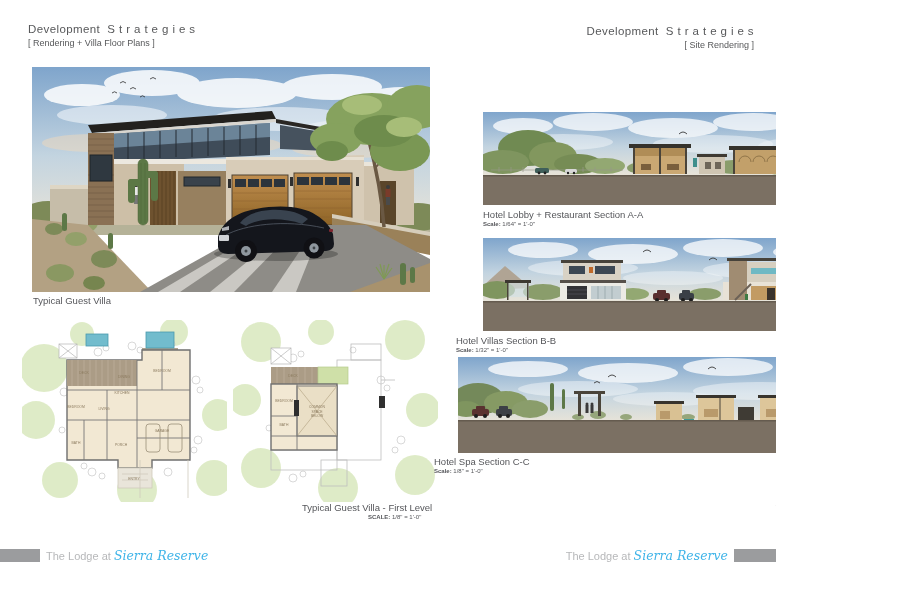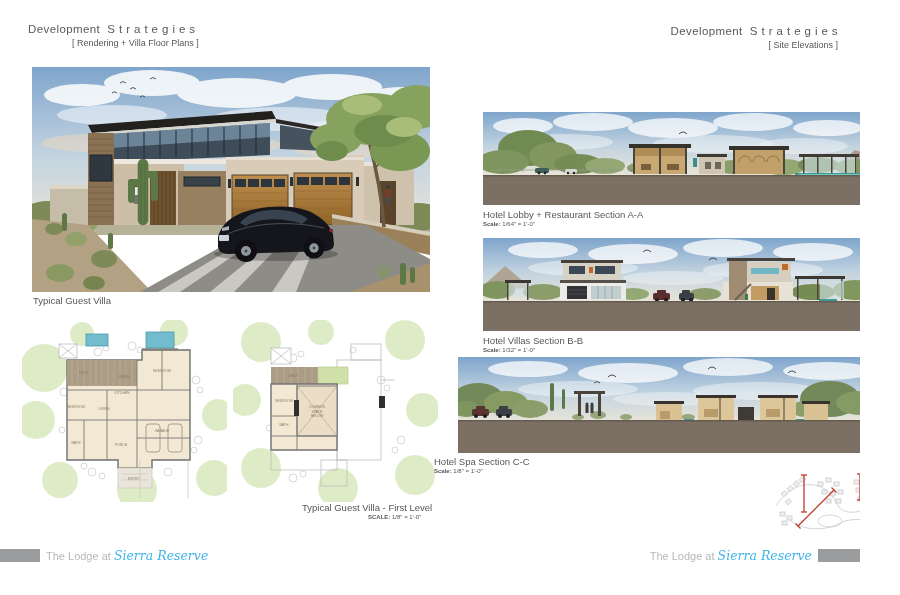--- a/index.html
+++ b/index.html
@@ -1,20 +1,20 @@
 <!DOCTYPE html>
 <html><head>
 <meta charset="utf-8">
 <style>
   html,body{margin:0;padding:0;background:#ffffff;}
-  .board{position:relative;width:860px;height:595px;background:#ffffff;overflow:hidden;
+  .board{position:relative;width:776px;height:595px;background:#ffffff;overflow:hidden;
          font-family:"Liberation Sans",sans-serif;color:#57585a;}
   .abs{position:absolute;}
   .title{font-size:11.5px;letter-spacing:.4px;color:#57585a;white-space:pre;}
-  .subtitle{font-size:9px;color:#57585a;margin-top:3px;margin-left:44px;}
+  .subtitle{font-size:9px;color:#57585a;margin-top:3px;}
   .right-align{text-align:right;}
   .caption{font-size:9.5px;color:#55565a;}
   .scaleline{font-size:6px;color:#55565a;margin-top:1px;}
   .scaleline b{font-weight:bold;}
   .panel{position:absolute;}
   .footer-text{font-size:11px;color:#b7b8ba;white-space:nowrap;}
   .brand{font-family:"DejaVu Serif",serif;font-style:italic;color:#3fb4e8;font-size:12.5px;margin-top:20px;}
   .bar{position:absolute;background:#9b9c9e;height:13px;top:549px;}
   .keymap-label{font-size:6px;font-weight:bold;font-style:italic;color:#55565a;text-align:right;}
   svg{display:block;}
@@ -401,21 +401,21 @@
       </g>
     </svg>
   </div>
   <div class="abs" style="left:302px;top:502px;">
     <div class="caption">Typical Guest Villa - First Level</div>
     <div class="scaleline" style="margin-left:66px;"><b>SCALE:</b> <span>1/8" = 1'-0"</span></div>
   </div>
 
   <div class="abs right-align" style="right:22px;top:25px;">
     <div class="title">Development  S t r a t e g i e s</div>
-    <div class="subtitle">[ Site Elevations ]</div>
+    <div class="subtitle">[ Site Rendering ]</div>
   </div>
 
   <div class="panel" style="left:483px;top:112px;width:394px;height:93px;">
     <svg width="394" height="93" viewBox="0 0 394 93">
       <rect x="0" y="0" width="394" height="64" fill="url(#skyg)"></rect>
       <g fill="#ffffff" opacity="0.75">
         <ellipse cx="40" cy="14" rx="30" ry="8"></ellipse>
           <ellipse cx="110" cy="10" rx="40" ry="9"></ellipse>
           <ellipse cx="190" cy="16" rx="45" ry="10"></ellipse>
         <ellipse cx="270" cy="10" rx="40" ry="9"></ellipse>
@@ -582,21 +582,21 @@
         <rect x="314" y="41" width="1.5" height="21" fill="#4a443a"></rect>
           <rect x="334" y="41" width="1.5" height="21" fill="#4a443a"></rect>
           <rect x="358" y="41" width="1.5" height="21" fill="#4a443a"></rect>
         <rect x="337" y="43" width="24" height="18" fill="#cfdfe2" opacity="0.65"></rect>
         <rect x="336" y="61" width="18" height="4" fill="#3f9a97"></rect>
       </g>
       <rect x="0" y="64" width="394" height="29" fill="#7b7063"></rect>
       <rect x="0" y="63" width="394" height="1.5" fill="#655b4f"></rect>
     </svg>
   </div>
-  <div class="abs" style="left:483px;top:335px;">
+  <div class="abs" style="left:456px;top:335px;">
     <div class="caption">Hotel Villas Section B-B</div>
     <div class="scaleline"><b>Scale:</b> <span>1/32" = 1'-0"</span></div>
   </div>
 
   <div class="panel" style="left:458px;top:357px;width:435px;height:96px;">
     <svg width="435" height="96" viewBox="0 0 435 96">
       <rect x="0" y="0" width="435" height="66" fill="url(#skyg)"></rect>
       <g fill="#ffffff" opacity="0.75">
         <ellipse cx="70" cy="12" rx="40" ry="8"></ellipse>
           <ellipse cx="170" cy="16" rx="50" ry="10"></ellipse>

